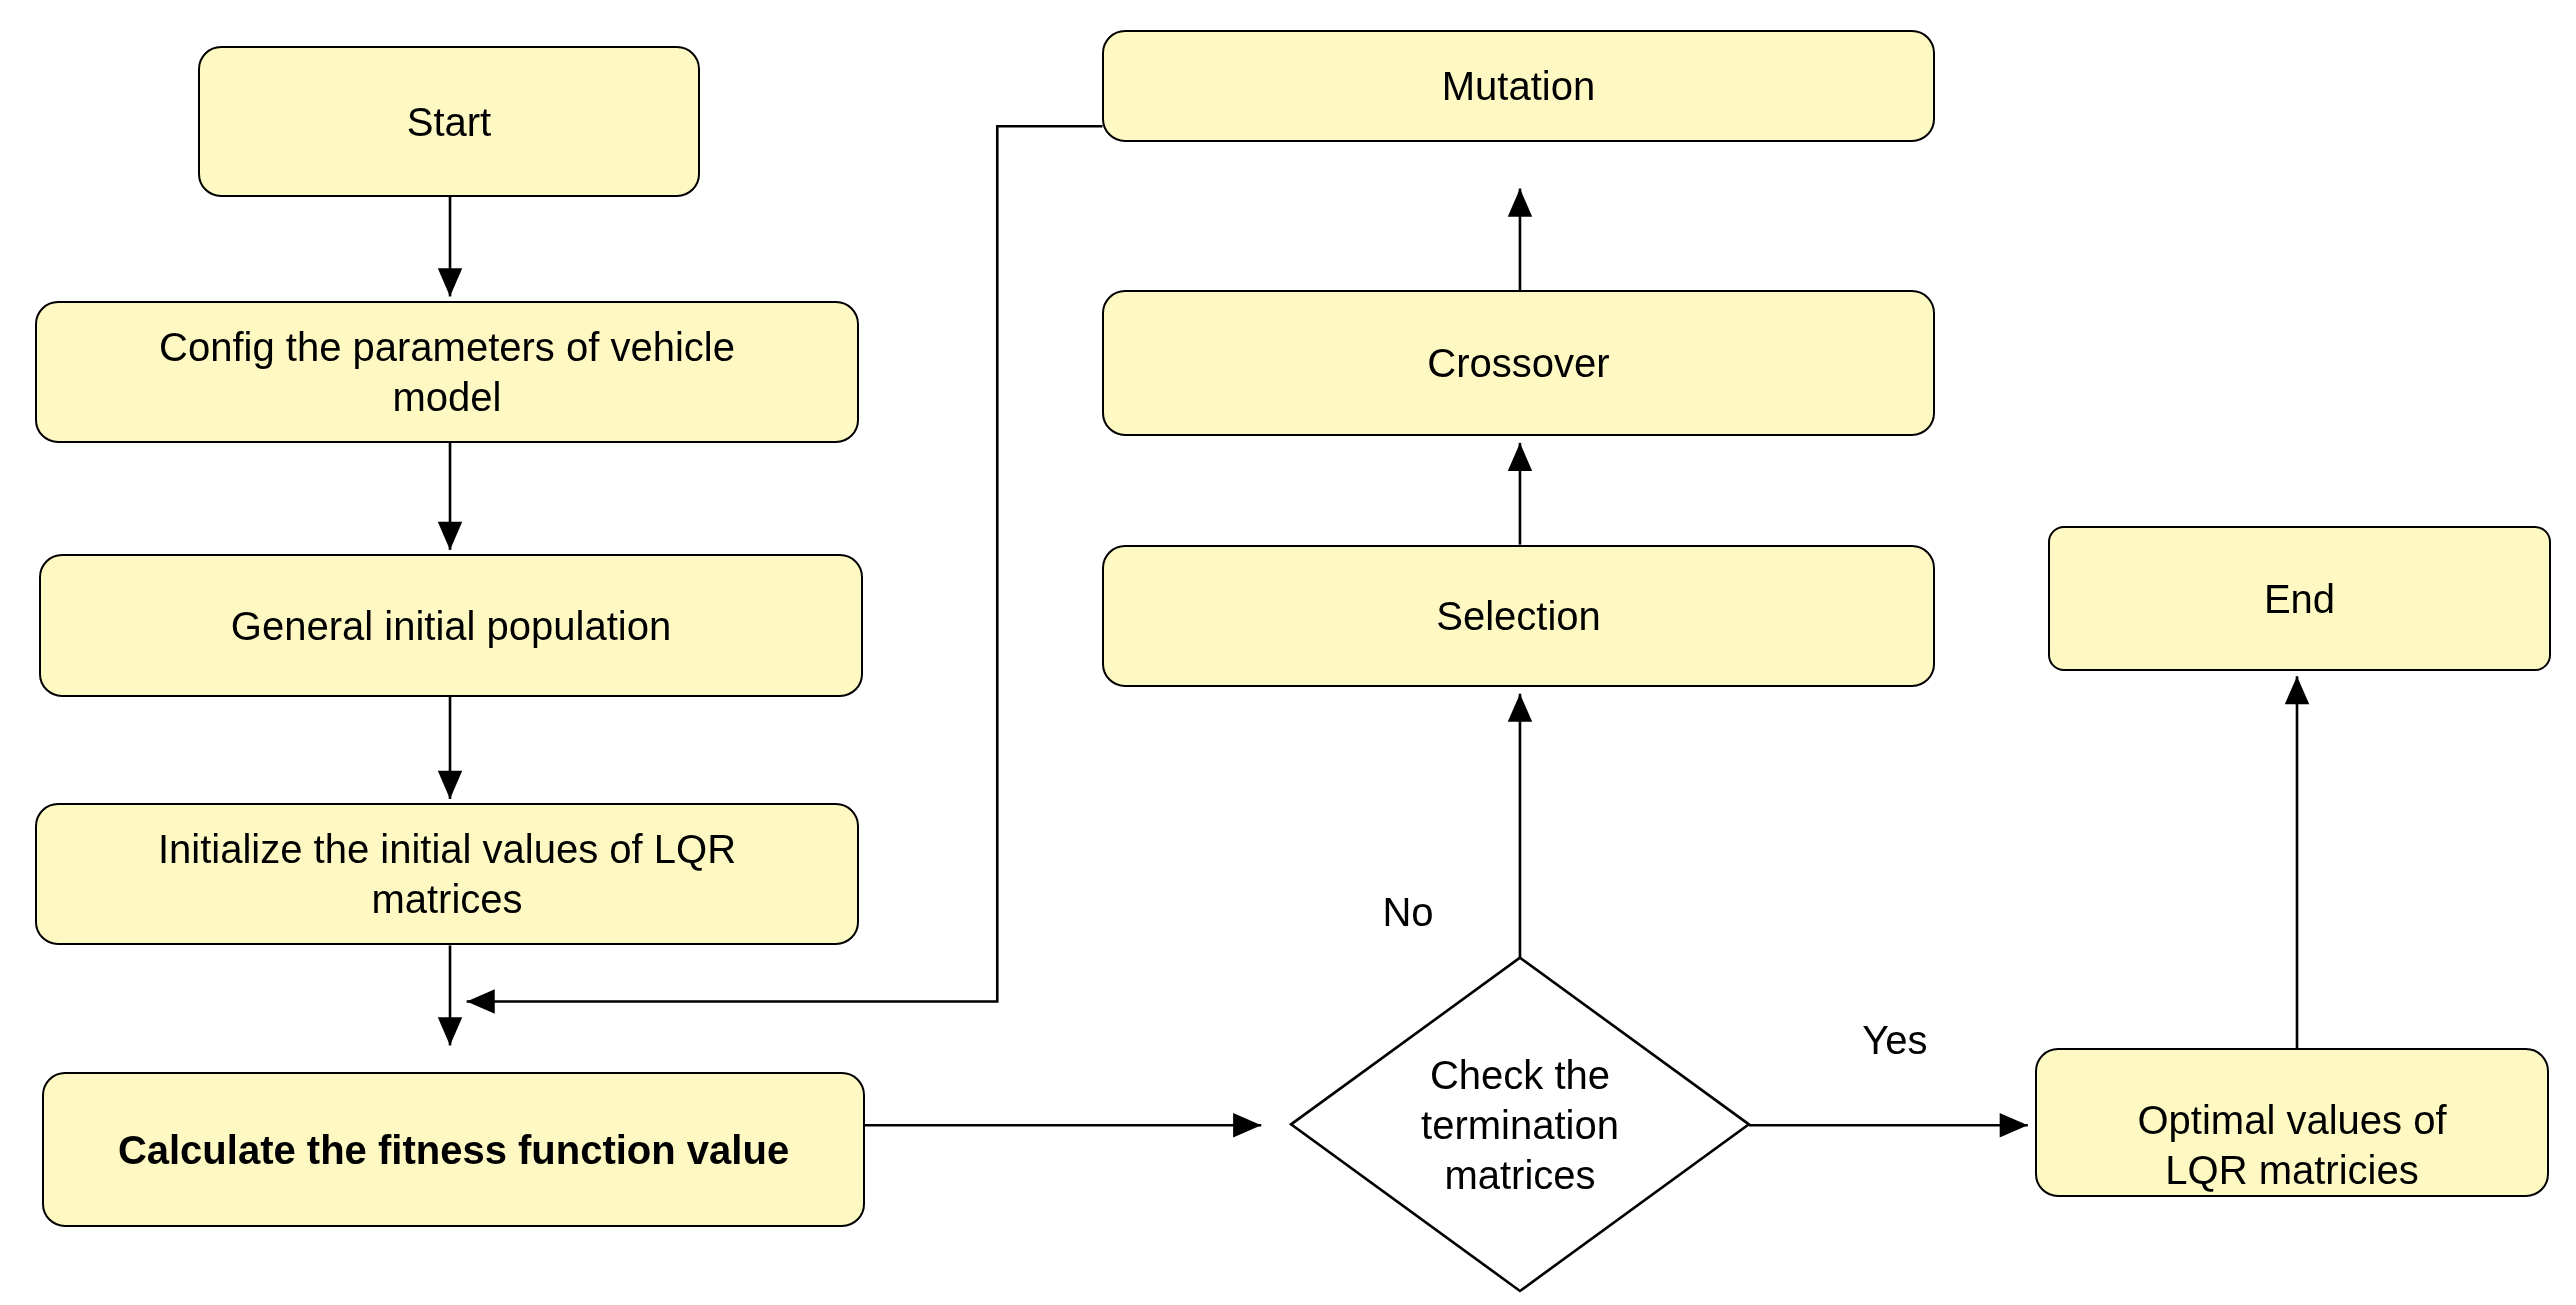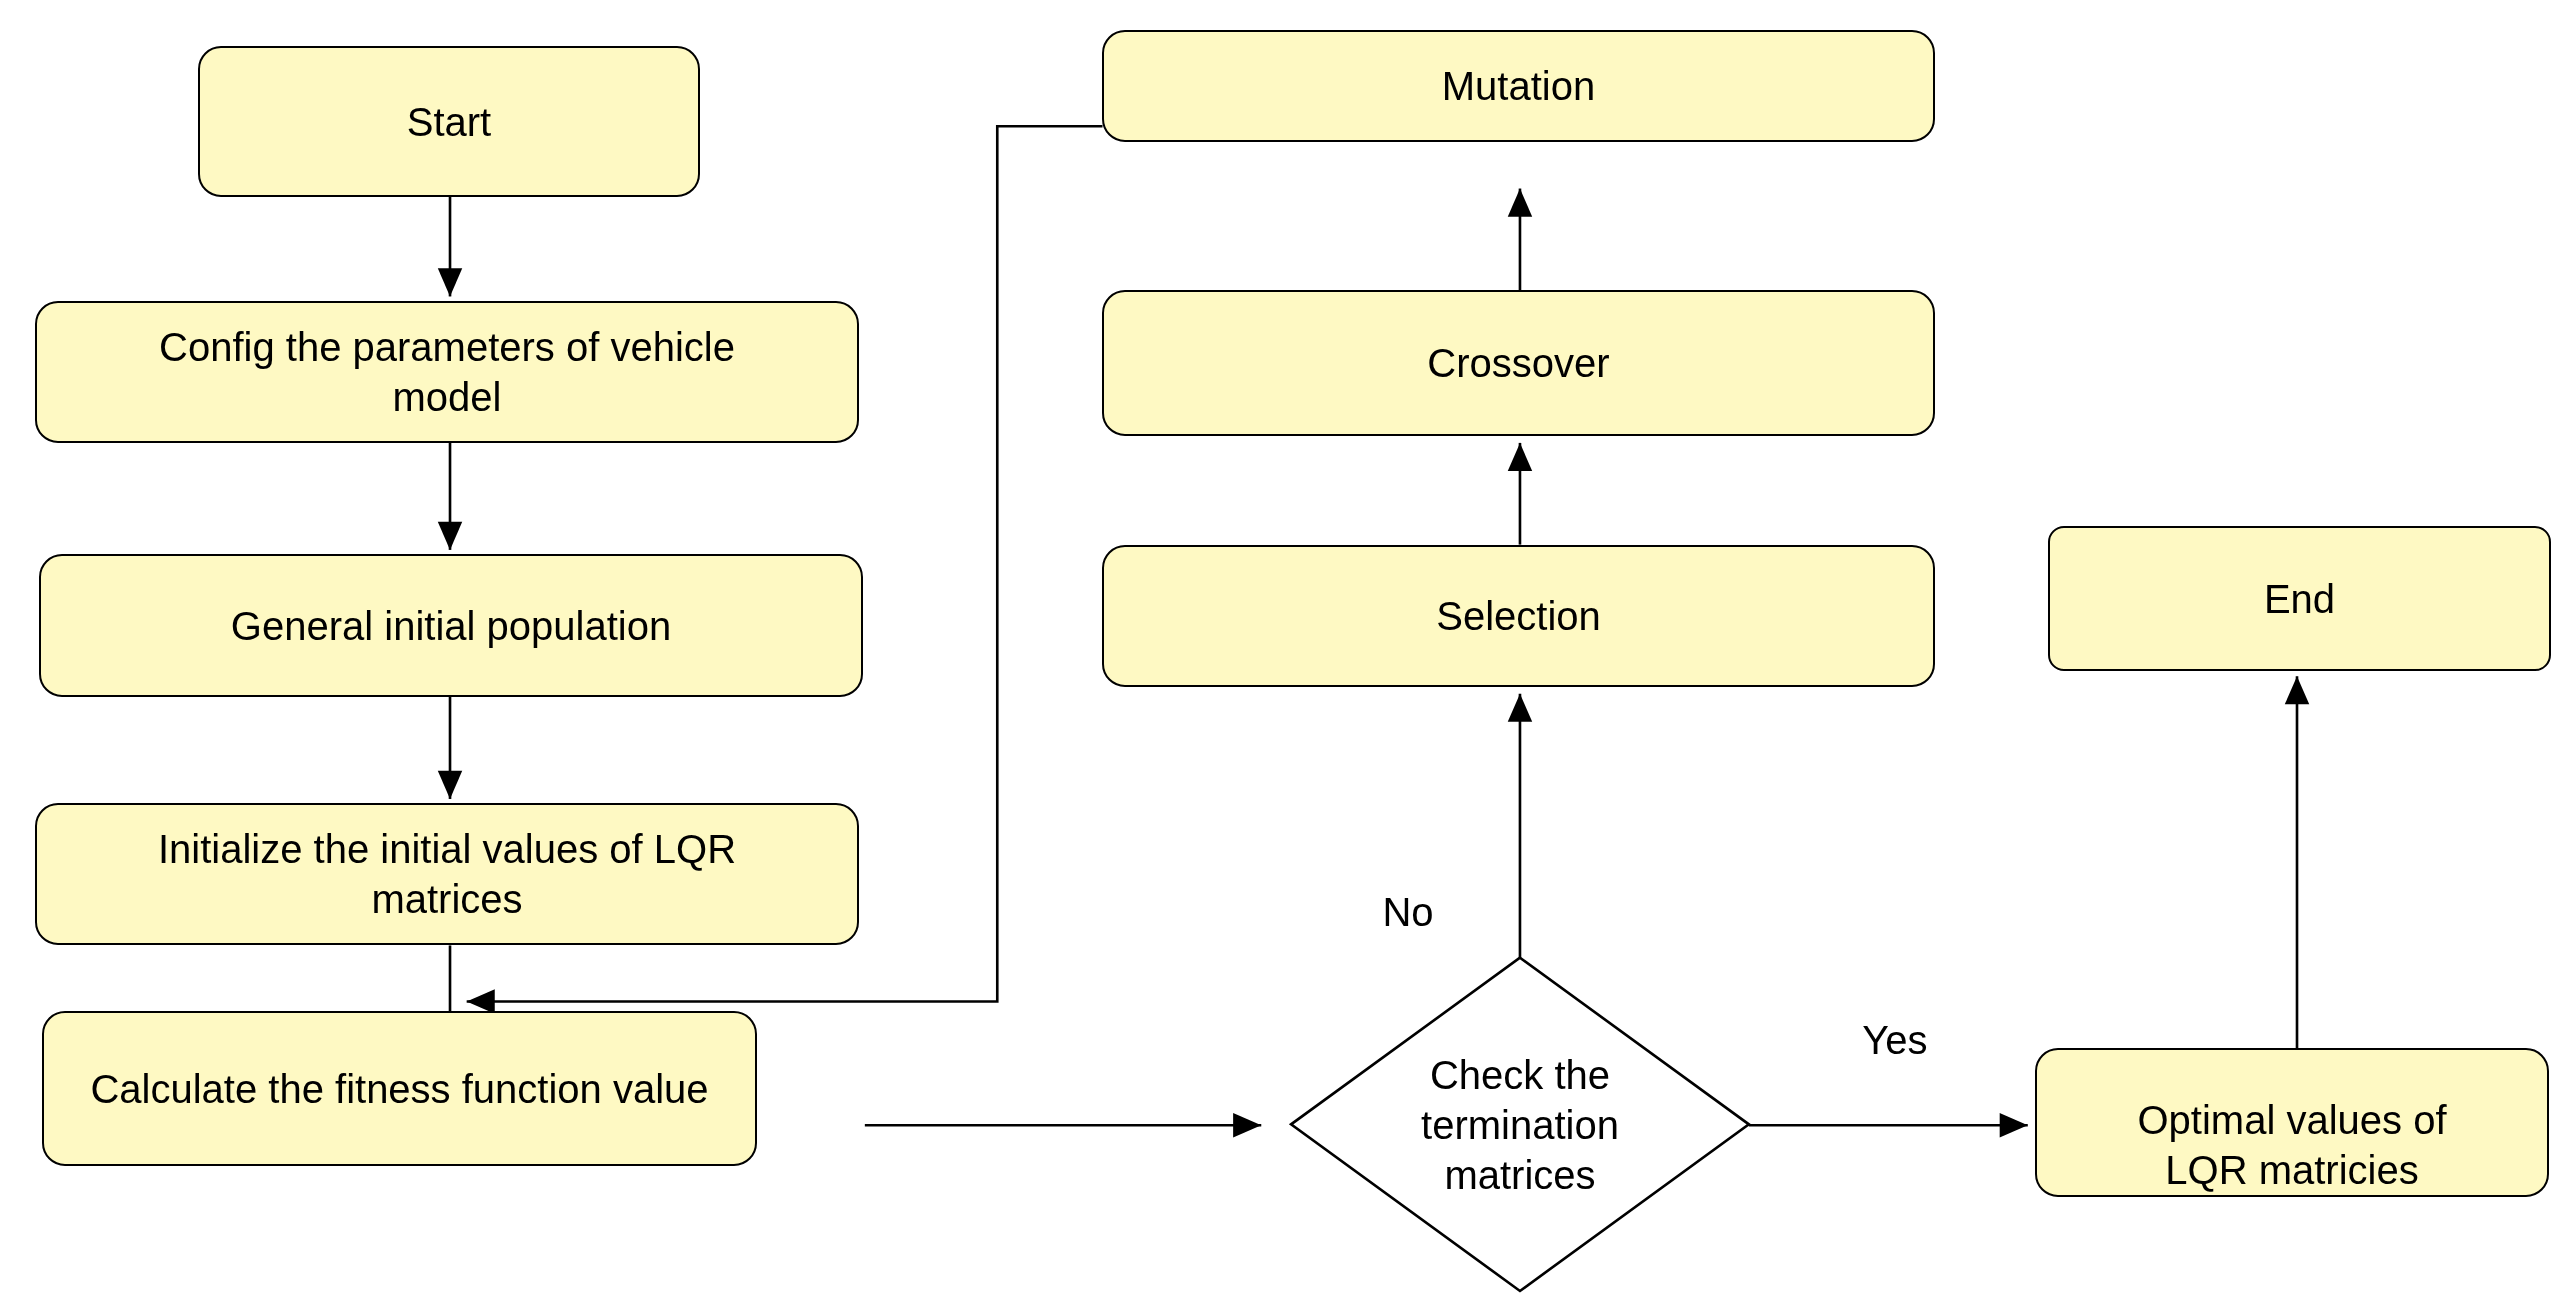--- a/index.html
+++ b/index.html
@@ -96,21 +96,21 @@
   </div>
 
   <div class="node" style="left:39px; top:554px; width:824px; height:143px;">
     <span class="label">General initial population</span>
   </div>
 
   <div class="node" style="left:35px; top:803px; width:824px; height:142px;">
     <span class="label label-w760">Initialize the initial values of LQR matrices</span>
   </div>
 
-  <div class="node" style="left:42px; top:1011px; width:715px; height:155px;">
+  <div class="node" style="left:42px; top:1072px; width:823px; height:155px;font-weight:bold;">
     <span class="label">Calculate the fitness function value</span>
   </div>
 
   <div class="node" style="left:1102px; top:30px; width:833px; height:112px;">
     <span class="label">Mutation</span>
   </div>
 
   <div class="node" style="left:1102px; top:290px; width:833px; height:146px;">
     <span class="label">Crossover</span>
   </div>

